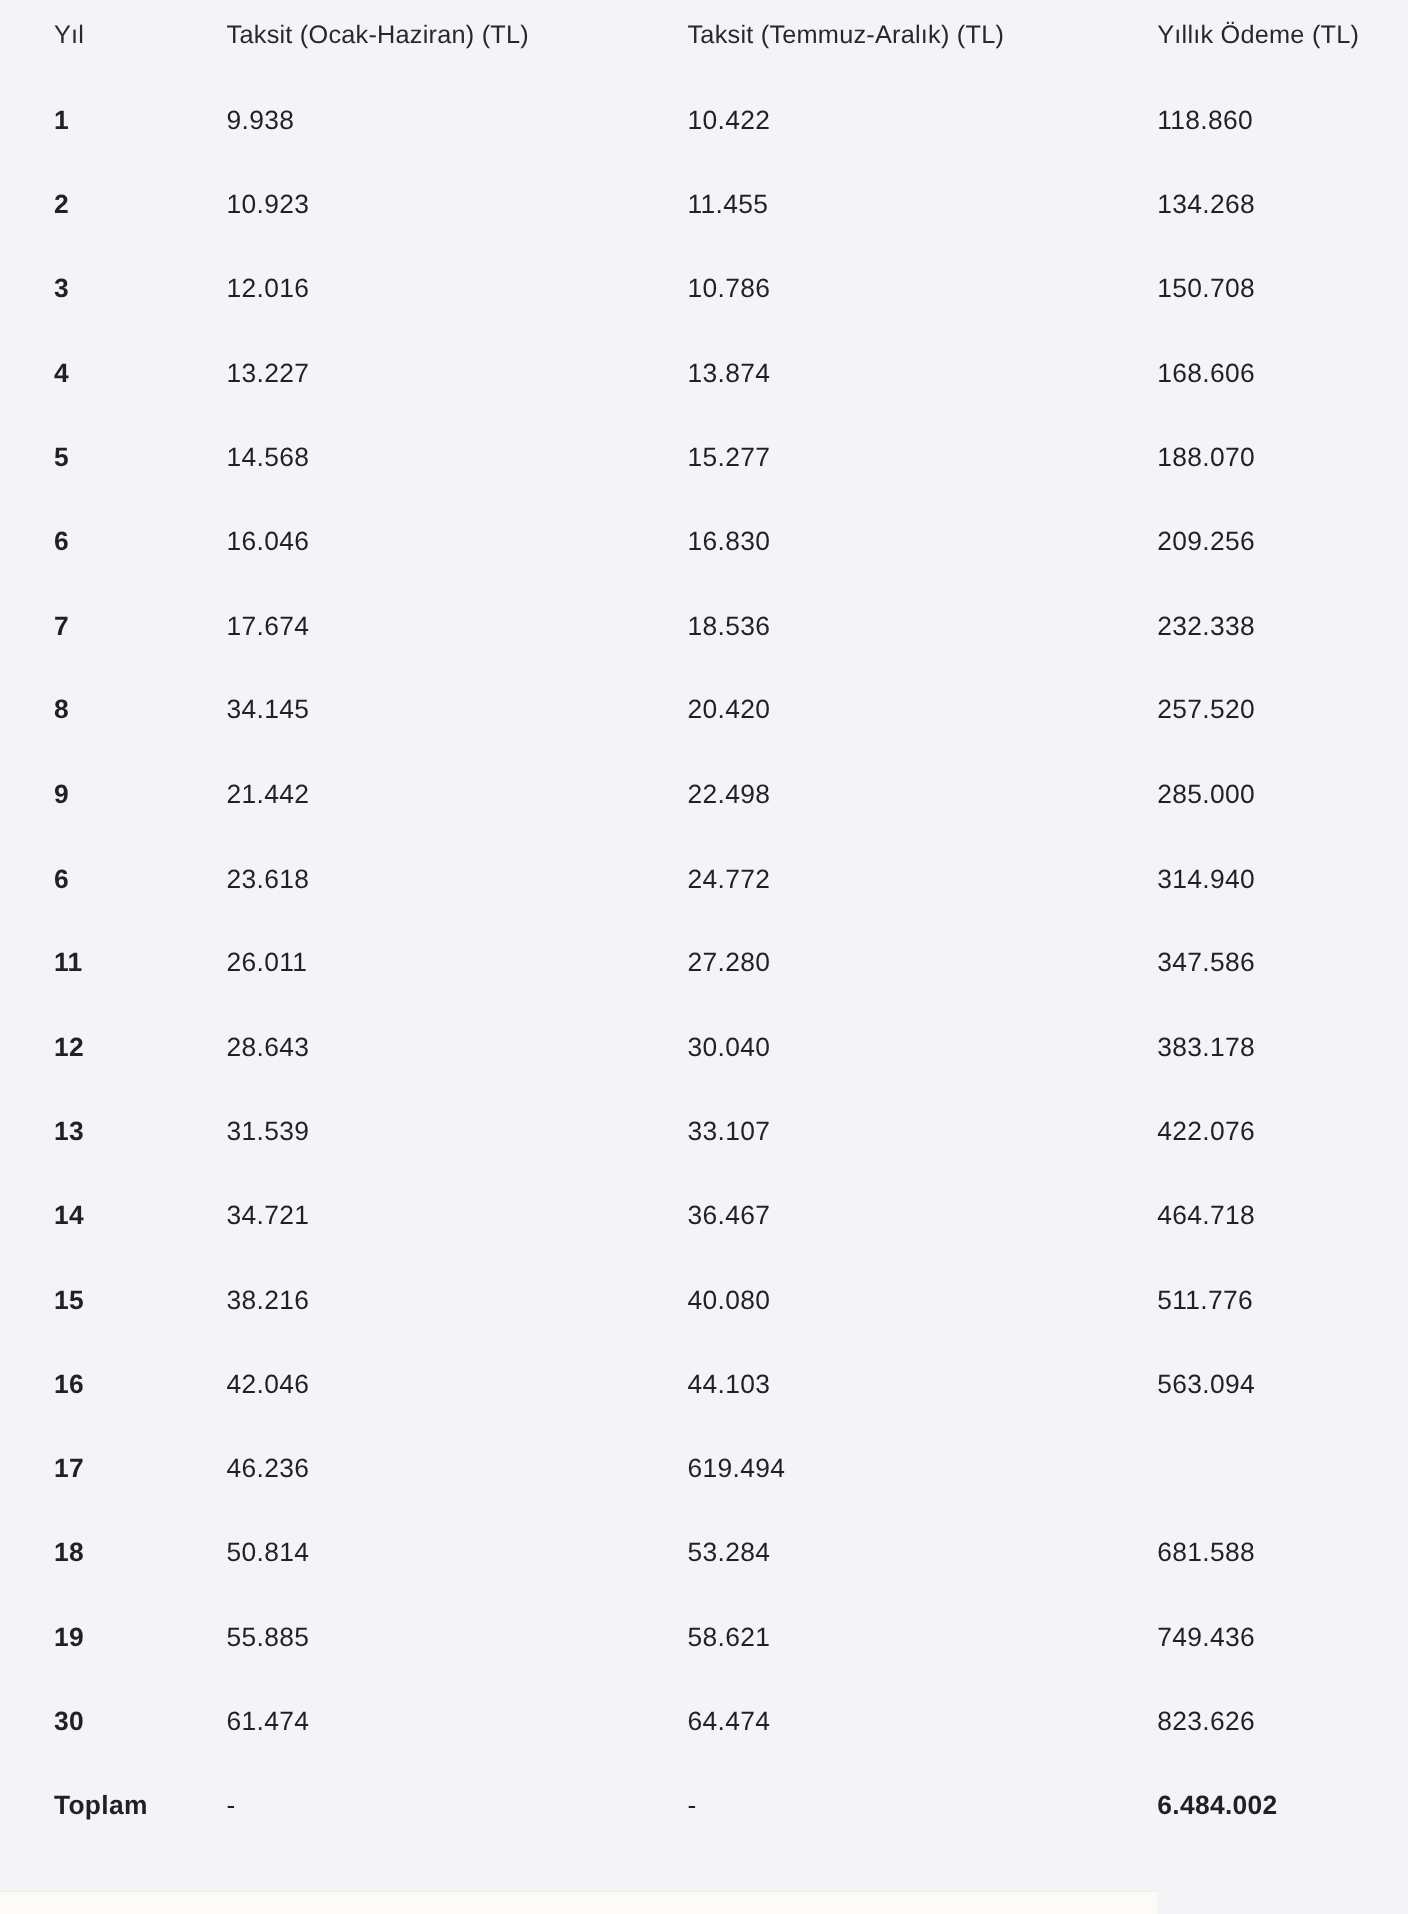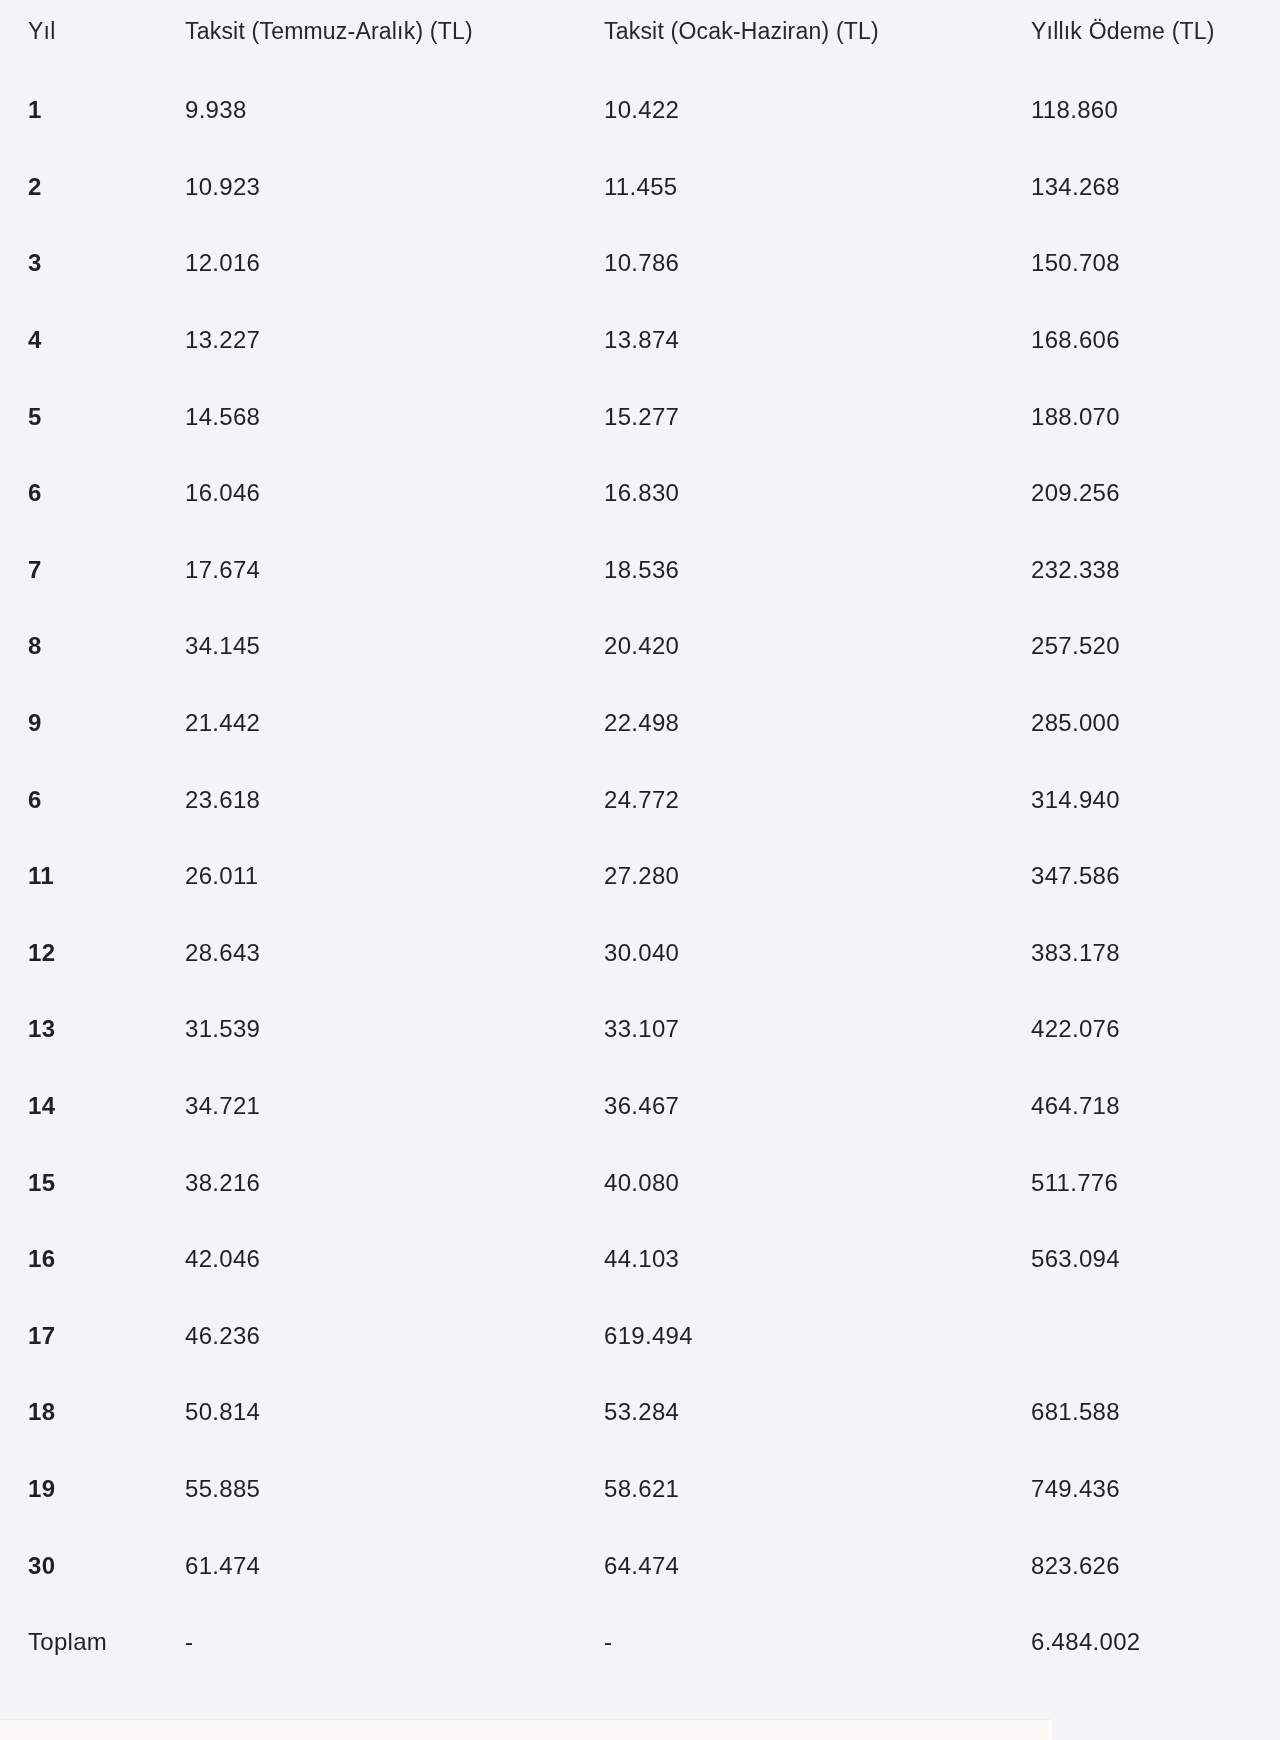--- a/index.html
+++ b/index.html
@@ -12,20 +12,21 @@
     background: #f4f4f6;
     font-family: "Liberation Sans", "DejaVu Sans", sans-serif;
     color: #1f2125;
     overflow: hidden;
   }
   .page {
     position: relative;
     width: 1052px;
     height: 1740px;
     box-sizing: border-box;
+    padding-left: 21px;
   }
   .row {
     display: grid;
     grid-template-columns: 157px 419px 427px 1fr;
     align-items: center;
     padding-left: 28px;
     box-sizing: border-box;
   }
   .header-row {
     height: 62px;
@@ -48,41 +49,41 @@
   .cell {
     white-space: nowrap;
   }
   .total-row {
     height: 76.6px;
     font-size: 24px;
     letter-spacing: 0.3px;
   }
   .total-row .cell-year,
   .total-row .cell-annual {
-    font-weight: 400;
+    font-weight: 700;
   }
   .bottom-strip {
     position: absolute;
     left: 0;
     bottom: 0;
     width: 100%;
     height: 20px;
     background: #fcfbf8;
     border-top: 1px solid #efede8;
   }
 </style>
 </head>
 <body>
 
 <div class="page">
 
   <div class="row header-row">
     <div class="cell">Yıl</div>
+    <div class="cell">Taksit (Ocak-Haziran) (TL)</div>
     <div class="cell">Taksit (Temmuz-Aralık) (TL)</div>
-    <div class="cell">Taksit (Ocak-Haziran) (TL)</div>
     <div class="cell">Yıllık Ödeme (TL)</div>
   </div>
 
   <div class="rows-container" id="rows-container">
     <div class="row data-row">
       <div class="cell cell-year">1</div>
       <div class="cell">9.938</div>
       <div class="cell">10.422</div>
       <div class="cell">118.860</div>
     </div>

